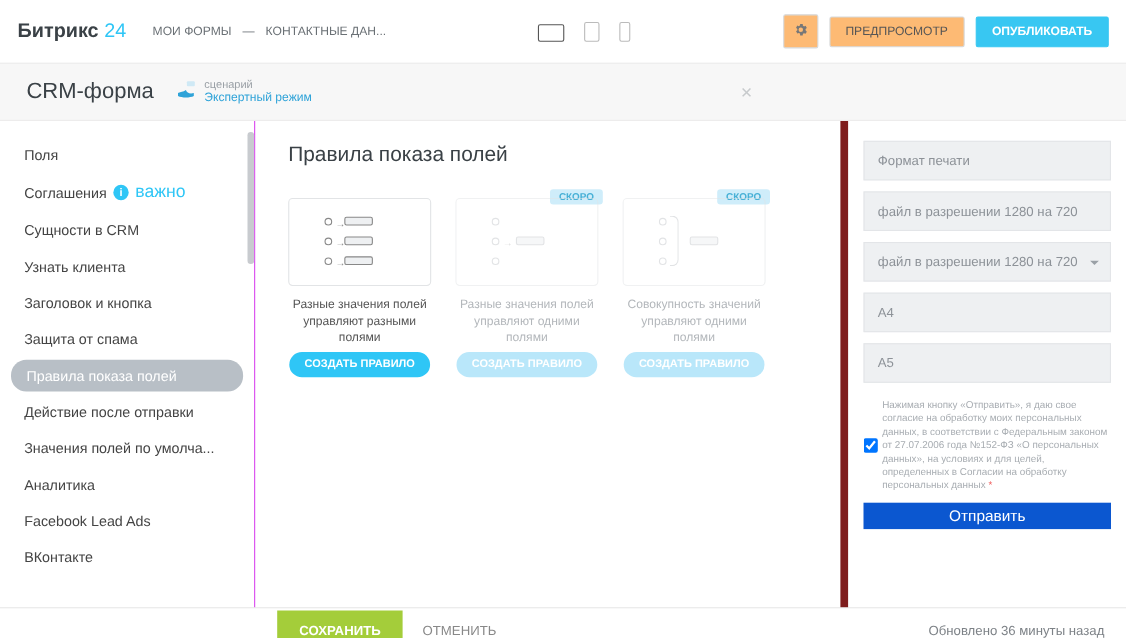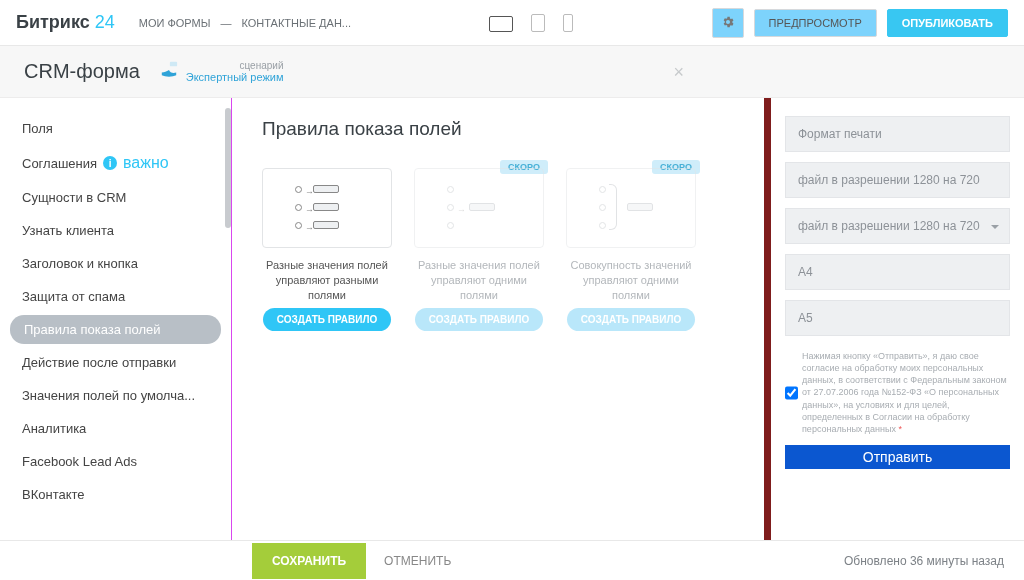--- a/index.html
+++ b/index.html
@@ -1,41 +1,41 @@
 <!DOCTYPE html>
 <html><head>
 <meta charset="utf-8">
 <style>
 * { box-sizing: border-box; margin: 0; padding: 0; }
 body { font-family: "Helvetica Neue", Arial, sans-serif; font-size: 13px; color: #333; background: #fff; width: 1024px; height: 580px; overflow: hidden; }
 
 
-.header { height: 46px; border-bottom: 1px solid #e8e8e8; display: flex; align-items: center; padding: 0 16px; }
+.header { height: 58px; border-bottom: 1px solid #e8e8e8; display: flex; align-items: center; padding: 0 16px; }
 .logo { font-size: 18px; font-weight: 500; color: #0b66c3; }
 .logo b { color: #3a4146; font-weight: 600; }
 .breadcrumb { margin-left: 24px; font-size: 11px; color: #9aa0a6; display: flex; align-items: center; gap: 10px; }
 .breadcrumb span { color: #6a7075; }
 .devices { margin-left: auto; margin-right: auto; display: flex; gap: 18px; align-items: flex-end; }
 .device { border: 1.5px solid #bbb; border-radius: 2px; }
 .device.desktop { width: 24px; height: 16px; border-color: #555; }
 .device.tablet { width: 14px; height: 18px; }
 .device.phone { width: 10px; height: 18px; }
 .header-actions { display: flex; gap: 10px; align-items: center; }
-.btn { border: 1px solid #d6d9dc; background: #7dd3fc; padding: 7px 14px; font-size: 11px; color: #555; cursor: pointer; border-radius: 2px; }
+.btn { border: 1px solid #d6d9dc; background: #fdba74; padding: 7px 14px; font-size: 11px; color: #555; cursor: pointer; border-radius: 2px; }
 .btn.icon-only { padding: 6px 8px; }
 .btn.publish { background: #38c7f2; color: #fff; border-color: #38c7f2; font-weight: 600; }
 .gear { display: inline-block; width: 14px; height: 14px; color:#777; }
 
 
 .subheader { height: 52px; display: flex; align-items: center; padding: 0 24px; background: #f7f7f7; border-bottom: 1px solid #edecec; position: relative; }
 .subheader h1 { font-size: 20px; font-weight: 300; color: #3a4146; }
 .mode { margin-left: 18px; display: flex; align-items: center; gap: 6px; }
 .mode-icon { color: #2fa3d8; font-size: 18px; }
 .mode-text { font-size: 11px; line-height: 1.1; }
-.mode-text .s { color: #9aa0a6; display: block; font-size: 10px; text-align: right; }
+.mode-text .s { color: #9aa0a6; display: block; font-size: 10px; }
 .mode-text a { color: #2fa3d8; }
 .close-x { position: absolute; right: 340px; top: 16px; color: #c7cacc; font-size: 18px; cursor: pointer; }
 
 
 .layout { display: flex; height: calc(580px - 46px - 52px - 40px); }
 .sidebar { width: 232px; padding: 14px 0; position: relative; border-right: 1px solid #d946ef; }
 .sidebar::after { content:""; position:absolute; top:10px; right:0; width:6px; height:120px; background:#c8cbcf; border-radius:3px; }
 .nav-item { padding: 9px 22px; font-size: 13px; color: #444; cursor: pointer; display: flex; align-items: center; gap: 6px; }
 .nav-item.active { background: #b8bfc6; color: #fff; border-radius: 14px; margin: 2px 10px; padding: 7px 14px; }
 .badge { background: #2fc6f6; color: #fff; border-radius: 50%; width: 14px; height: 14px; display: inline-flex; align-items: center; justify-content: center; font-size: 10px; font-weight: bold; }

